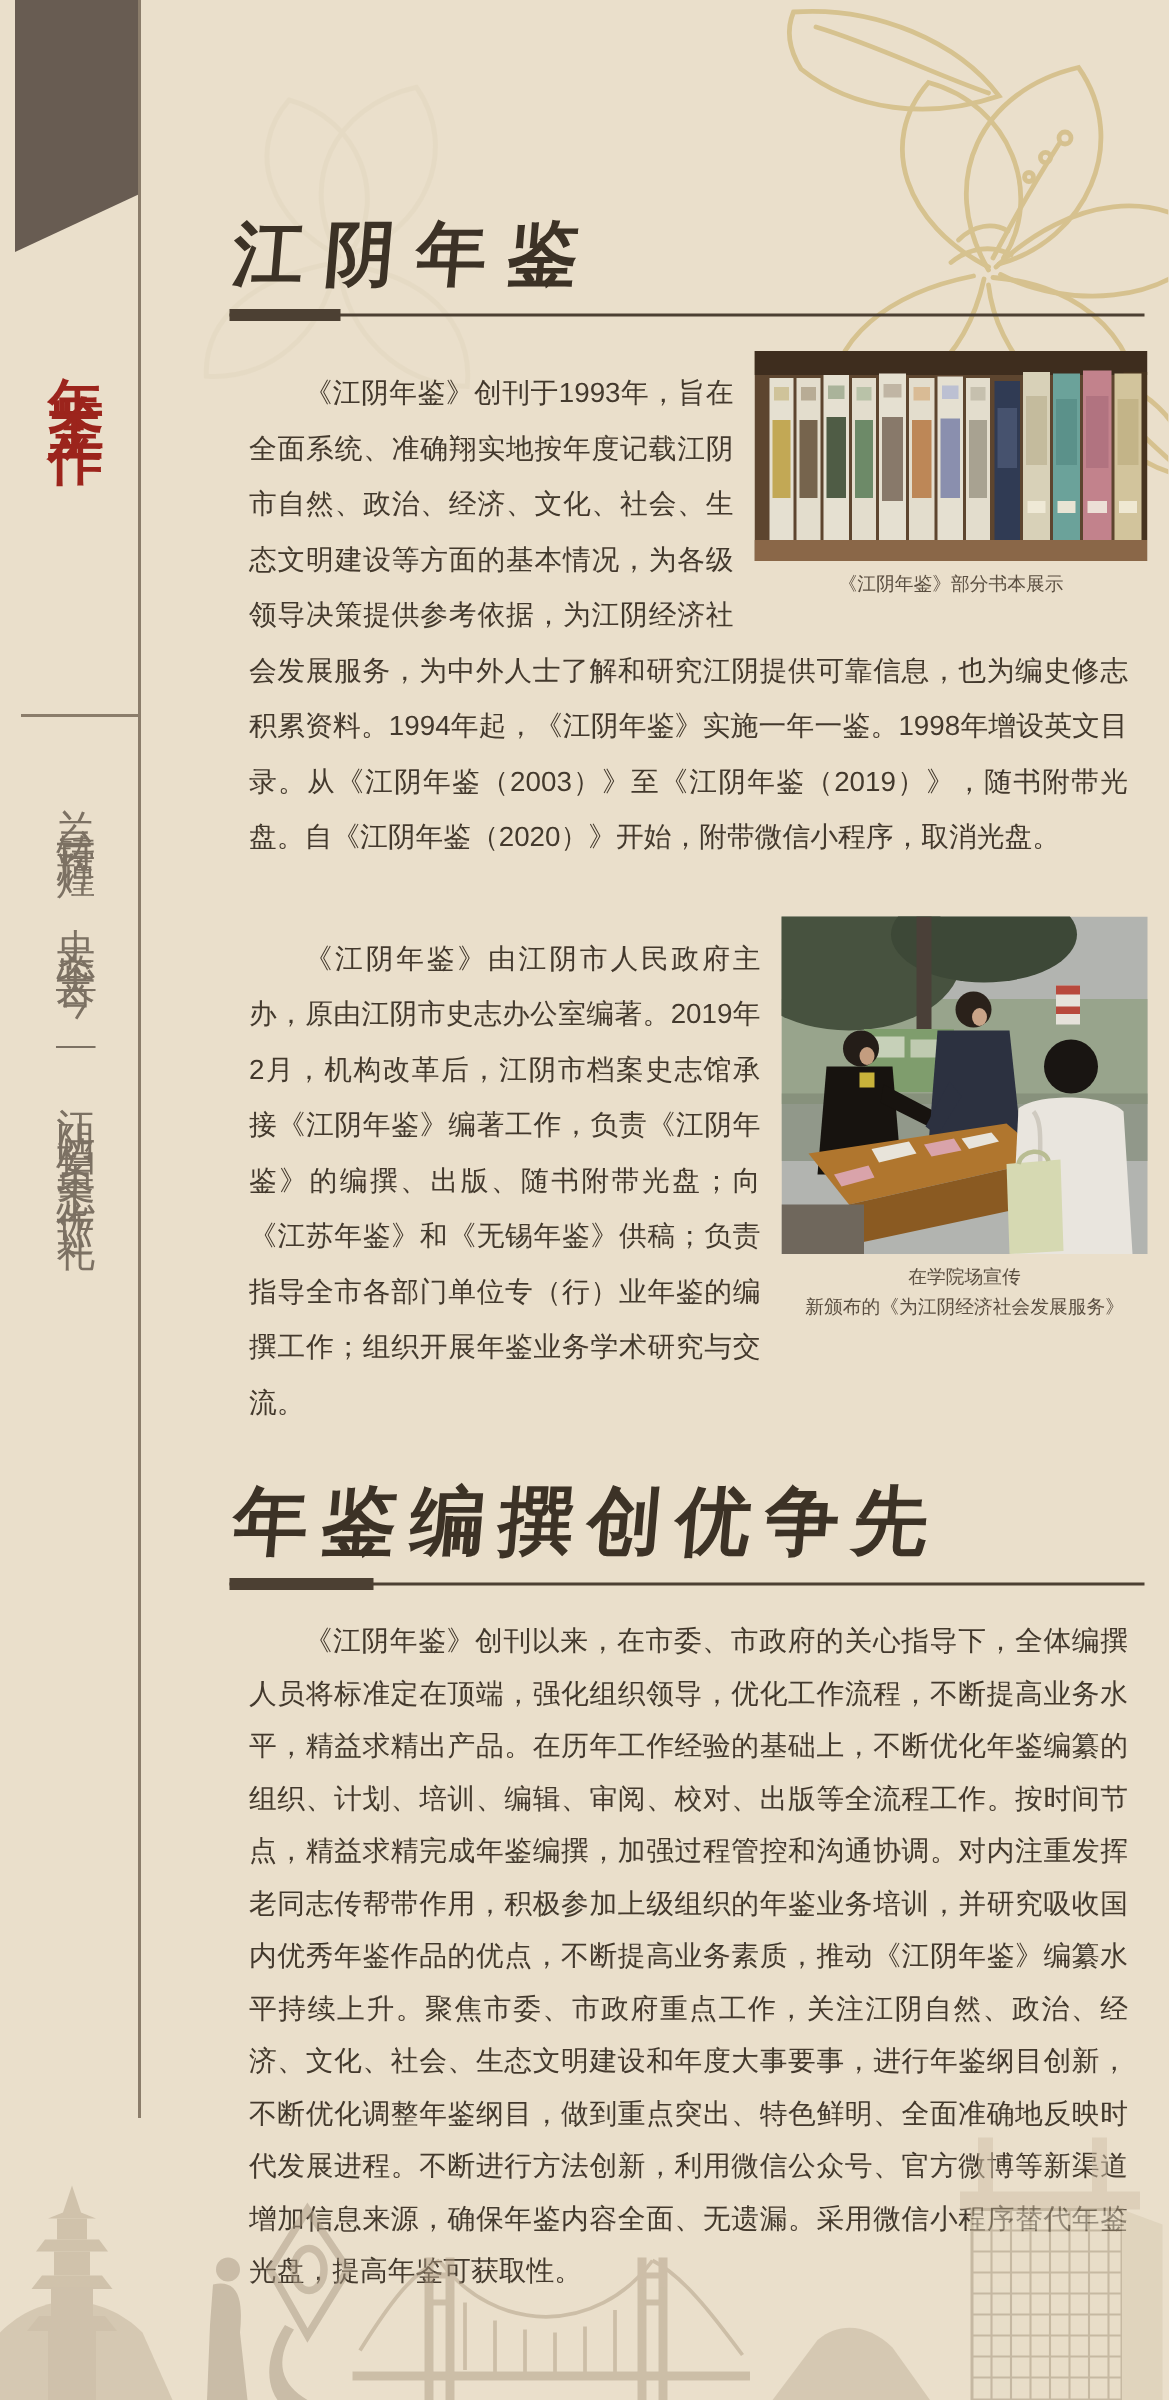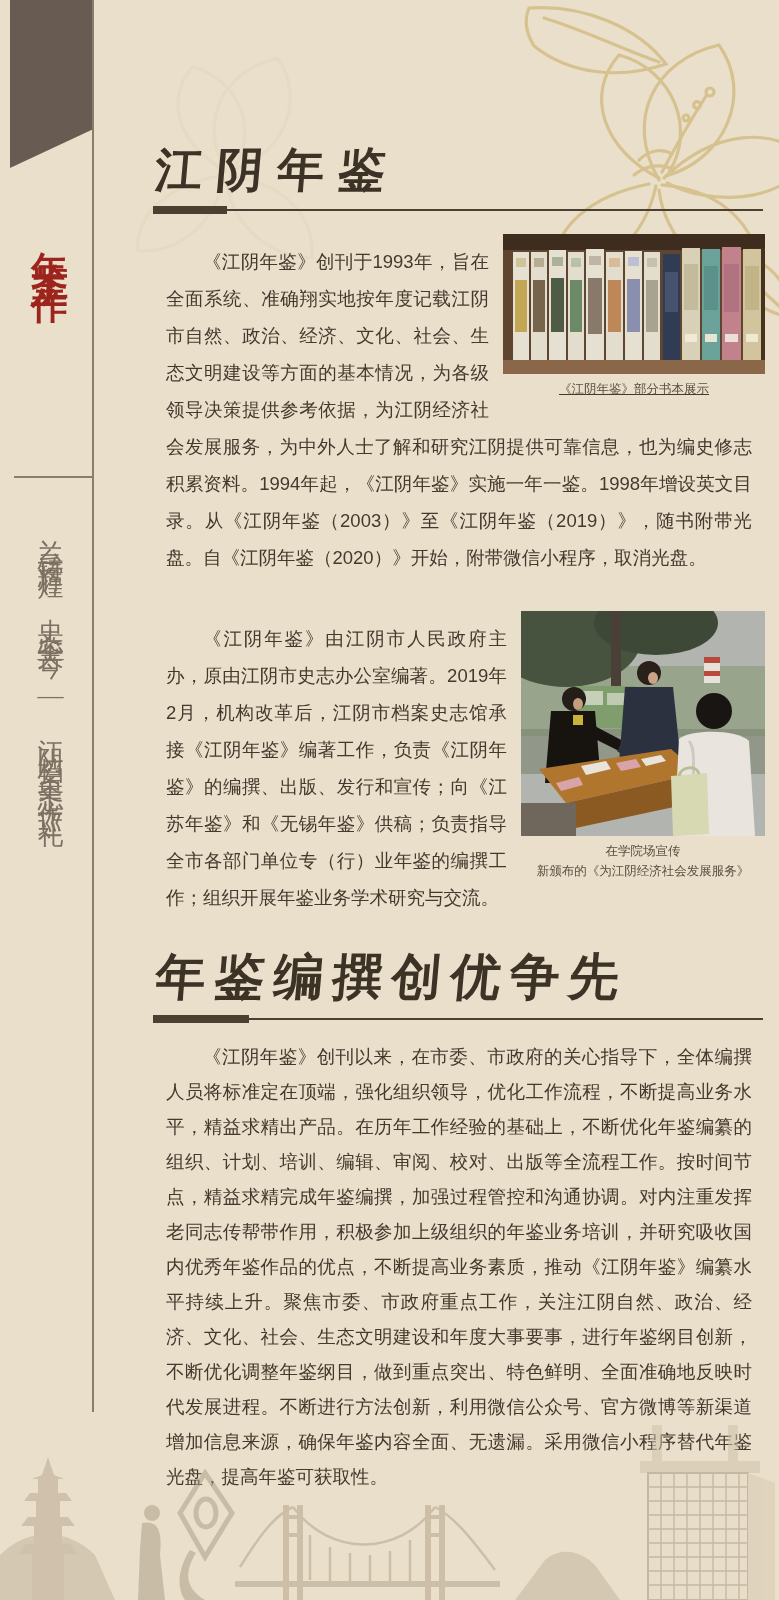--- a/index.html
+++ b/index.html
@@ -50,21 +50,21 @@
   .rule .thick{position:absolute;left:0;top:0;height:8px;background:#4c4033;z-index:1;}
   .rule-1 .thick{width:74px;}
   .rule-2 .thick{width:96px;}
   .para-block{overflow:hidden;margin-bottom:18px;}
   .body-text{
     margin:13px;font-size:18.5px;line-height:37px;
     text-align:justify;text-indent:2em;color:#43392d;
   }
   .body-text.p3{line-height:35px;}
   figure{margin:0;}
-  .photo1{float:right;width:262px;margin:4px 0 6px 14px;text-decoration:underline;}
+  .photo1{float:right;width:262px;margin:4px 0 6px 14px;}
   .photo2{float:right;width:244px;margin:4px 0 6px 14px;}
   figcaption{
     margin-top:6px;font-size:12.5px;line-height:1.55;
     text-align:center;color:#5a4e40;
   }
   .photo-frame{display:block;}
   
   .flower{position:absolute;right:0;top:0;pointer-events:none;}
   .flower-faint{position:absolute;left:30px;top:20px;opacity:0.08;pointer-events:none;}
   .skyline{position:absolute;left:0;bottom:0;pointer-events:none;}
@@ -212,21 +212,21 @@
         <path d="M168,130 C176,140 170,160 174,180" stroke="#cfcac0" stroke-width="3" fill="none"></path>
         <path d="M150,165 L186,162 L188,223 L152,225 Z" fill="#d6d9b2"></path>
         <path d="M158,165 C160,155 176,154 178,163" stroke="#b9bd93" stroke-width="3" fill="none"></path>
         <rect x="0" y="192" width="55" height="33" fill="#6f675c"></rect>
       </svg>
       <figcaption>
         <span>在学院场宣传</span><br>
         <span>新颁布的《为江阴经济社会发展服务》</span>
       </figcaption>
     </figure>
-    <p class="body-text">《江阴年鉴》由江阴市人民政府主办，原由江阴市史志办公室编著。2019年2月，机构改革后，江阴市档案史志馆承接《江阴年鉴》编著工作，负责《江阴年鉴》的编撰、出版、发行和宣传；向《江苏年鉴》和《无锡年鉴》供稿；负责指导全市各部门单位专（行）业年鉴的编撰工作；组织开展年鉴业务学术研究与交流。</p>
+    <p class="body-text">《江阴年鉴》由江阴市人民政府主办，原由江阴市史志办公室编著。2019年2月，机构改革后，江阴市档案史志馆承接《江阴年鉴》编著工作，负责《江阴年鉴》的编撰、出版、随书附带光盘；向《江苏年鉴》和《无锡年鉴》供稿；负责指导全市各部门单位专（行）业年鉴的编撰工作；组织开展年鉴业务学术研究与交流。</p>
   </div>
 
   <h1 class="cal-title t2">年鉴编撰创优争先</h1>
   <div class="rule rule-2">
       <span class="thick"></span>
     </div>
 
   <p class="body-text p3">《江阴年鉴》创刊以来，在市委、市政府的关心指导下，全体编撰人员将标准定在顶端，强化组织领导，优化工作流程，不断提高业务水平，精益求精出产品。在历年工作经验的基础上，不断优化年鉴编纂的组织、计划、培训、编辑、审阅、校对、出版等全流程工作。按时间节点，精益求精完成年鉴编撰，加强过程管控和沟通协调。对内注重发挥老同志传帮带作用，积极参加上级组织的年鉴业务培训，并研究吸收国内优秀年鉴作品的优点，不断提高业务素质，推动《江阴年鉴》编纂水平持续上升。聚焦市委、市政府重点工作，关注江阴自然、政治、经济、文化、社会、生态文明建设和年度大事要事，进行年鉴纲目创新，不断优化调整年鉴纲目，做到重点突出、特色鲜明、全面准确地反映时代发展进程。不断进行方法创新，利用微信公众号、官方微博等新渠道增加信息来源，确保年鉴内容全面、无遗漏。采用微信小程序替代年鉴光盘，提高年鉴可获取性。</p>
 </div>
 

